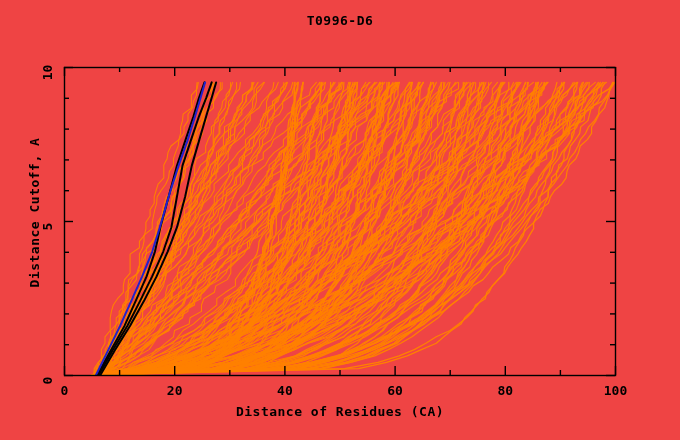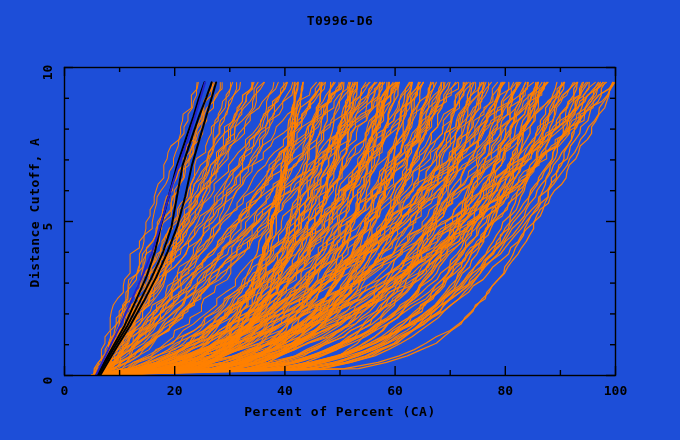--- a/index.html
+++ b/index.html
@@ -11,21 +11,21 @@
   body {
     width: 680px;
     height: 440px;
     overflow: hidden;
     font-family: "DejaVu Sans Mono", "Liberation Mono", monospace;
   }
   #figure {
     position: relative;
     width: 680px;
     height: 440px;
-    background: #1d4ed8;
+    background: #ef4444;
   }
   #chart-title {
     position: absolute;
     left: 0;
     top: 13px;
     width: 680px;
     text-align: center;
     font-family: "DejaVu Sans Mono", "Liberation Mono", monospace;
     font-size: 13px;
     font-weight: bold;
@@ -71,21 +71,21 @@
     fill: #000000;
   }
 </style>
 </head>
 <body>
 
 <div id="figure">
 
   <div id="chart-title">T0996-D6</div>
 
-  <div id="xlabel">Percent of Percent (CA)</div>
+  <div id="xlabel">Distance of Residues (CA)</div>
 
   <div id="ylabel">Distance Cutoff, A</div>
 
   <svg id="plot-svg" width="680" height="440">
     <g id="curves-layer">
         <path d="M 101.7 375.0 L 140.0 368.6 L 161.2 362.3 L 173.4 355.9 L 179.0 349.6 L 191.1 343.2 L 195.2 336.8 L 208.6 330.5 L 212.9 324.1 L 216.8 317.8 L 223.3 311.4 L 230.0 305.0 L 232.9 298.7 L 237.7 292.3 L 242.7 285.9 L 251.6 279.6 L 259.9 273.2 L 259.9 266.9 L 261.4 260.5 L 265.5 254.1 L 272.7 247.8 L 278.5 241.4 L 278.5 235.1 L 284.5 228.7 L 287.3 222.3 L 292.0 216.0 L 292.1 209.6 L 300.4 203.3 L 300.4 196.9 L 306.7 190.5 L 312.8 184.2 L 314.9 177.8 L 319.8 171.5 L 322.5 165.1 L 324.8 158.7 L 324.8 152.4 L 332.8 146.0 L 332.8 139.6 L 337.9 133.3 L 337.9 126.9 L 341.4 120.6 L 345.2 114.2 L 350.2 107.8 L 350.2 101.5 L 350.2 95.1 L 356.1 88.8 L 357.6 82.4" fill="none" stroke="#FF8000" stroke-width="1.05" stroke-linejoin="round" stroke-linecap="round"></path>
         <path d="M 100.6 375.0 L 121.6 368.6 L 134.1 362.3 L 146.8 355.9 L 158.1 349.6 L 165.7 343.2 L 173.5 336.8 L 174.5 330.5 L 189.1 324.1 L 190.1 317.8 L 201.5 311.4 L 201.5 305.0 L 203.8 298.7 L 214.4 292.3 L 215.8 285.9 L 227.3 279.6 L 230.8 273.2 L 230.8 266.9 L 237.1 260.5 L 244.0 254.1 L 247.5 247.8 L 247.5 241.4 L 257.6 235.1 L 257.6 228.7 L 266.3 222.3 L 269.1 216.0 L 269.5 209.6 L 273.8 203.3 L 280.3 196.9 L 280.3 190.5 L 284.9 184.2 L 288.5 177.8 L 291.5 171.5 L 293.4 165.1 L 303.0 158.7 L 303.0 152.4 L 303.0 146.0 L 305.7 139.6 L 310.9 133.3 L 311.9 126.9 L 314.9 120.6 L 325.4 114.2 L 326.2 107.8 L 328.6 101.5 L 332.4 95.1 L 339.0 88.8 L 339.0 82.4" fill="none" stroke="#FF8000" stroke-width="1.05" stroke-linejoin="round" stroke-linecap="round"></path>
         <path d="M 101.5 375.0 L 148.2 368.6 L 162.7 362.3 L 174.8 355.9 L 181.3 349.6 L 197.8 343.2 L 200.4 336.8 L 210.7 330.5 L 216.9 324.1 L 226.3 317.8 L 231.5 311.4 L 237.3 305.0 L 238.0 298.7 L 248.6 292.3 L 249.9 285.9 L 255.1 279.6 L 262.5 273.2 L 265.3 266.9 L 268.6 260.5 L 273.4 254.1 L 274.0 247.8 L 282.9 241.4 L 286.3 235.1 L 287.2 228.7 L 295.1 222.3 L 295.1 216.0 L 296.5 209.6 L 304.5 203.3 L 308.2 196.9 L 308.2 190.5 L 314.7 184.2 L 314.7 177.8 L 321.6 171.5 L 321.6 165.1 L 324.9 158.7 L 328.2 152.4 L 328.2 146.0 L 331.0 139.6 L 338.9 133.3 L 339.2 126.9 L 344.5 120.6 L 344.5 114.2 L 349.4 107.8 L 349.4 101.5 L 349.4 95.1 L 353.0 88.8 L 356.4 82.4" fill="none" stroke="#FF8000" stroke-width="1.05" stroke-linejoin="round" stroke-linecap="round"></path>
         <path d="M 91.8 375.0 L 129.6 368.6 L 138.4 362.3 L 156.0 355.9 L 169.3 349.6 L 179.6 343.2 L 183.1 336.8 L 194.5 330.5 L 201.6 324.1 L 205.0 317.8 L 217.8 311.4 L 223.6 305.0 L 224.3 298.7 L 234.7 292.3 L 241.0 285.9 L 243.0 279.6 L 249.4 273.2 L 252.9 266.9 L 263.7 260.5 L 271.0 254.1 L 271.0 247.8 L 280.2 241.4 L 286.8 235.1 L 287.5 228.7 L 287.9 222.3 L 295.7 216.0 L 298.4 209.6 L 303.6 203.3 L 310.6 196.9 L 312.0 190.5 L 315.2 184.2 L 321.5 177.8 L 328.1 171.5 L 333.1 165.1 L 336.3 158.7 L 336.3 152.4 L 338.8 146.0 L 350.2 139.6 L 350.2 133.3 L 355.4 126.9 L 355.4 120.6 L 365.3 114.2 L 366.4 107.8 L 367.2 101.5 L 369.4 95.1 L 377.3 88.8 L 379.7 82.4" fill="none" stroke="#FF8000" stroke-width="1.05" stroke-linejoin="round" stroke-linecap="round"></path>
         <path d="M 94.1 375.0 L 137.6 368.6 L 155.6 362.3 L 167.8 355.9 L 184.1 349.6 L 188.6 343.2 L 203.9 336.8 L 203.9 330.5 L 217.1 324.1 L 224.4 317.8 L 225.1 311.4 L 234.5 305.0 L 239.1 298.7 L 250.2 292.3 L 250.2 285.9 L 258.9 279.6 L 258.9 273.2 L 264.8 266.9 L 273.9 260.5 L 277.3 254.1 L 280.9 247.8 L 285.1 241.4 L 285.4 235.1 L 295.3 228.7 L 295.3 222.3 L 299.9 216.0 L 305.0 209.6 L 305.0 203.3 L 310.4 196.9 L 311.1 190.5 L 319.6 184.2 L 321.3 177.8 L 324.1 171.5 L 328.4 165.1 L 328.4 158.7 L 334.9 152.4 L 334.9 146.0 L 338.4 139.6 L 344.2 133.3 L 347.5 126.9 L 352.0 120.6 L 352.0 114.2 L 358.3 107.8 L 360.3 101.5 L 360.3 95.1 L 361.7 88.8 L 365.9 82.4" fill="none" stroke="#FF8000" stroke-width="1.05" stroke-linejoin="round" stroke-linecap="round"></path>

